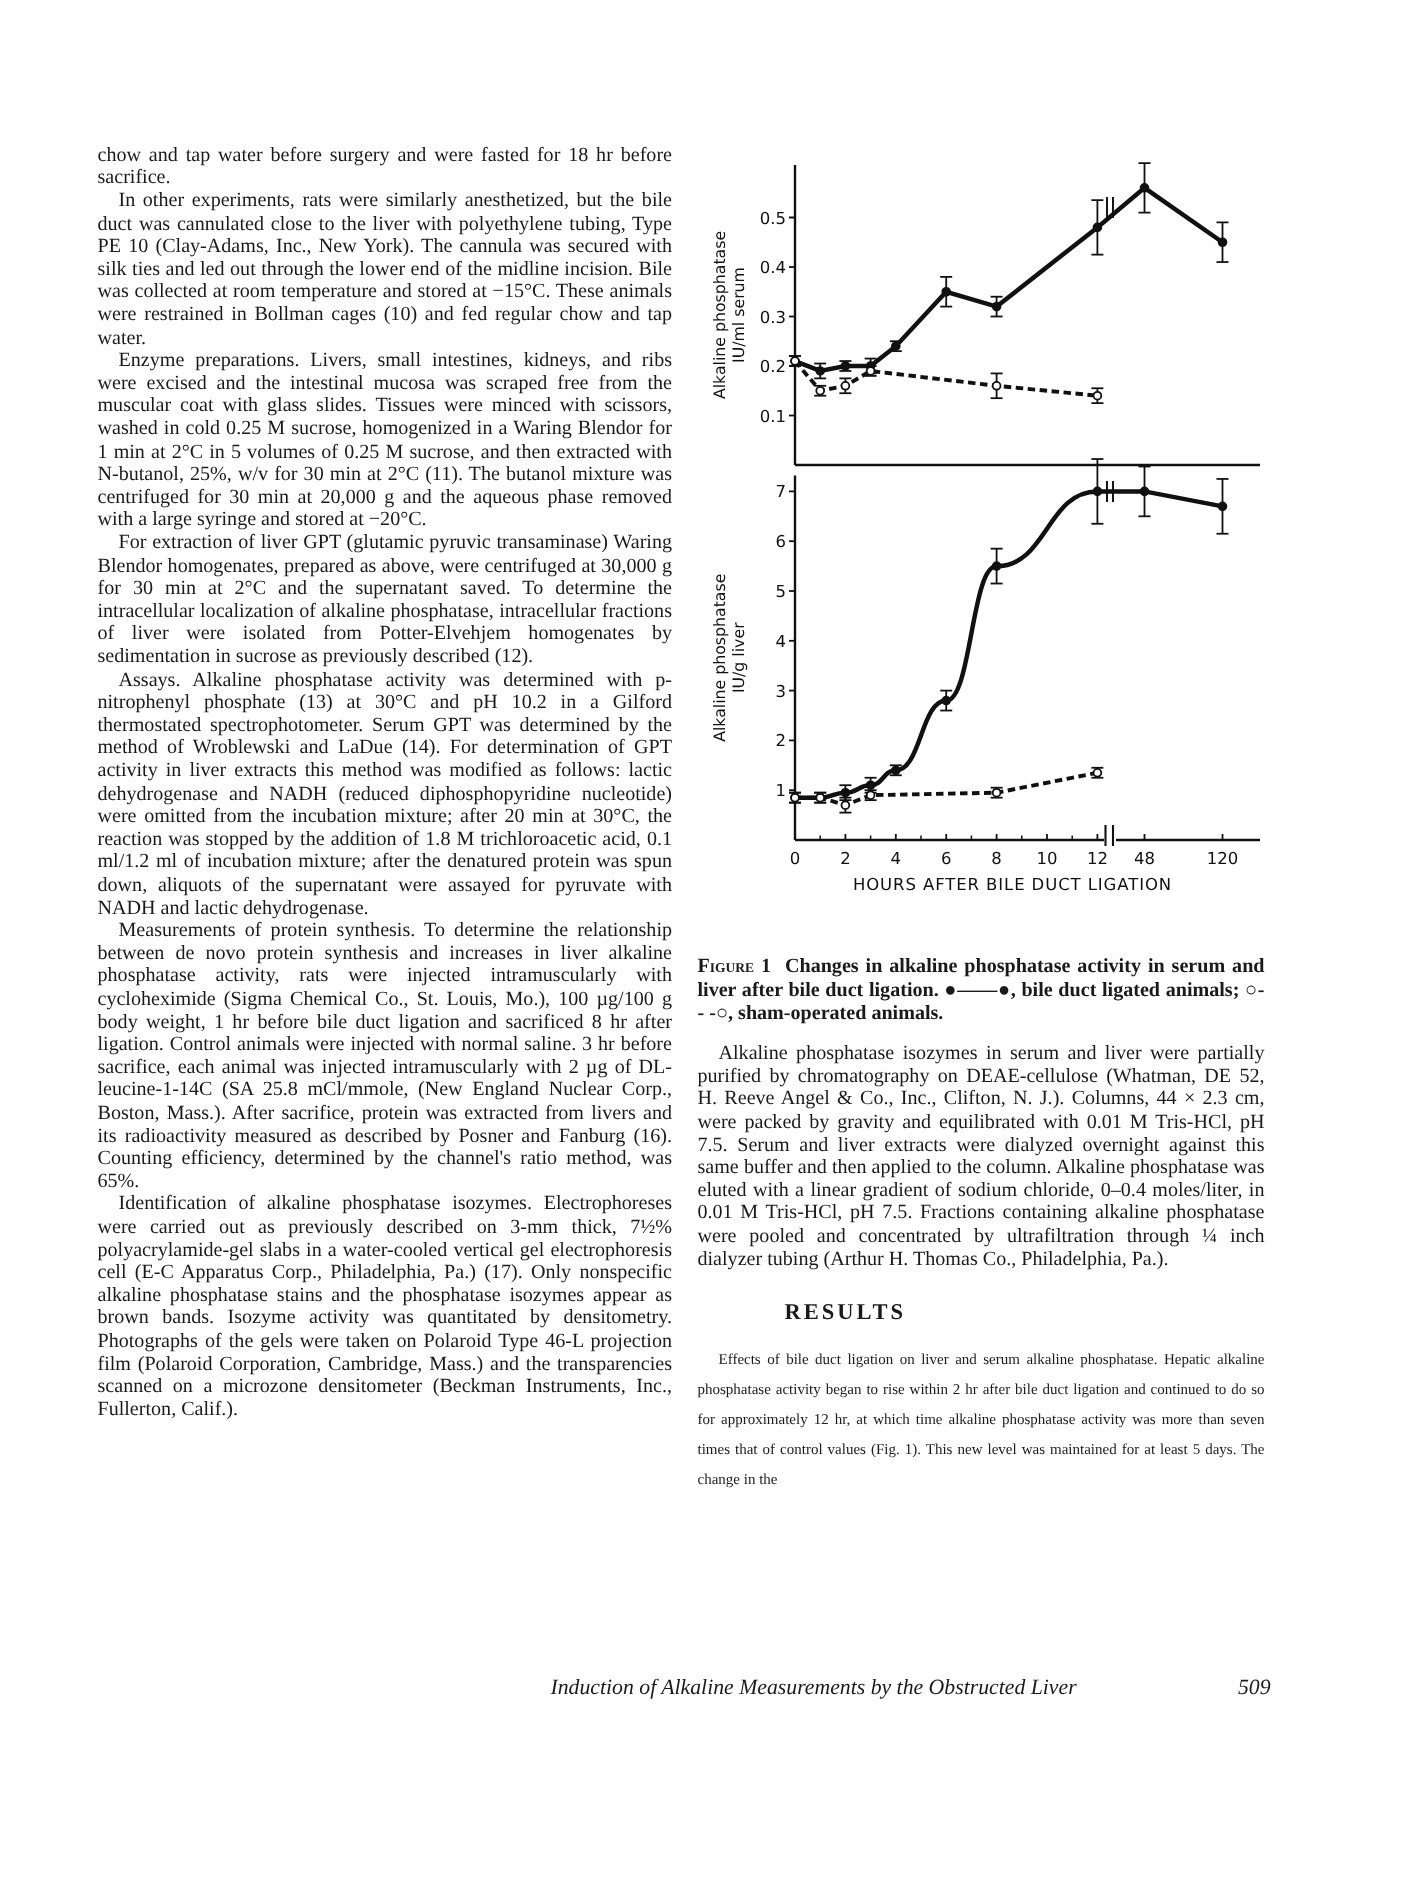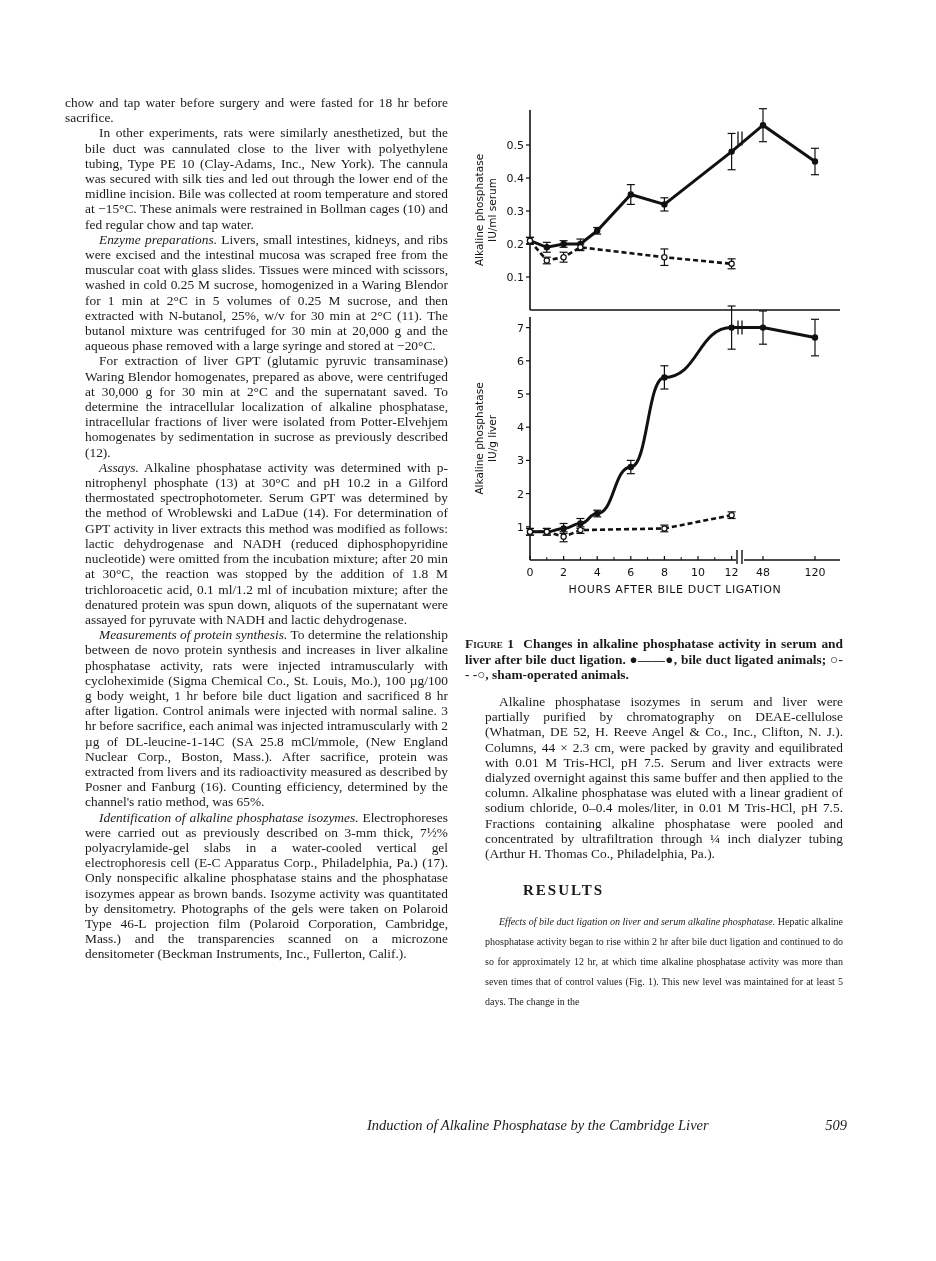--- a/index.html
+++ b/index.html
@@ -1,22 +1,22 @@
 <!DOCTYPE html>
 <html><head>
 <meta charset="utf-8">
 <style>
   html, body { margin: 0; padding: 0; background: #ffffff; }
   body { width: 936px; height: 1261px; position: relative; overflow: hidden; color: #1a1a1a; }
   .col { position: absolute; font-family: "Liberation Serif", "DejaVu Serif", serif; font-size: 13.4px; line-height: 15.2px; text-align: justify; }
   .col p { margin: 0; text-indent: 0; }
-  .col p.ind { text-indent: 14px; margin-left: 20px; }
+  .col p.ind { text-indent: 14px; }
   .left { left: 65px; top: 95px; width: 383px; }
   .right-text { left: 465px; top: 694px; width: 378px; }
-  .it { font-style: italic; }
+  .it { }
   .sc { font-variant: small-caps; }
   .results { text-align: left; margin: 22px 0 14px 58px !important; font-size: 15px; letter-spacing: 2px; font-weight: bold; }
   .right-text .body2 { font-size: 10px; line-height: 20px; }
   .caption { position: absolute; left: 465px; top: 636px; width: 378px; font-family: "Liberation Serif", "DejaVu Serif", serif; font-size: 13.4px; line-height: 15.5px; text-align: justify; font-weight: bold; }
   .footer { position: absolute; top: 1117px; left: 367px; width: 480px; font-family: "Liberation Serif", "DejaVu Serif", serif; font-size: 14.5px; }
   .footer .title { font-style: italic; }
   .footer .page { position: absolute; right: 0; top: 0; font-style: italic; }
   #chart { position: absolute; left: 470px; top: 95px; }
   .ax { font-family: "DejaVu Sans", "Liberation Sans", sans-serif; fill: #111; }
 </style>
@@ -242,15 +242,15 @@
 
 <div class="col right-text">
   <div id="rightparas">
       <p class="ind"><span>Alkaline phosphatase isozymes in serum and liver were partially purified by chromatography on DEAE-cellulose (Whatman, DE 52, H. Reeve Angel &amp; Co., Inc., Clifton, N. J.). Columns, 44 × 2.3 cm, were packed by gravity and equilibrated with 0.01 M Tris-HCl, pH 7.5. Serum and liver extracts were dialyzed overnight against this same buffer and then applied to the column. Alkaline phosphatase was eluted with a linear gradient of sodium chloride, 0–0.4 moles/liter, in 0.01 M Tris-HCl, pH 7.5. Fractions containing alkaline phosphatase were pooled and concentrated by ultrafiltration through ¼ inch dialyzer tubing (Arthur H. Thomas Co., Philadelphia, Pa.).</span></p>
     </div>
   <p class="results">RESULTS</p>
   <p class="ind body2"><span class="it">Effects of bile duct ligation on liver and serum alkaline phosphatase.</span><span> Hepatic alkaline phosphatase activity began to rise within 2 hr after bile duct ligation and continued to do so for approximately 12 hr, at which time alkaline phosphatase activity was more than seven times that of control values (Fig. 1). This new level was maintained for at least 5 days. The change in the</span></p>
 </div>
 
 <div class="footer">
-  <span class="title">Induction of Alkaline Phosphatase by the Cambridge Liver</span>
+  <span class="title">Induction of Alkaline Measurements by the Obstructed Liver</span>
   <span class="page">509</span>
 </div>
 
 </body></html>

